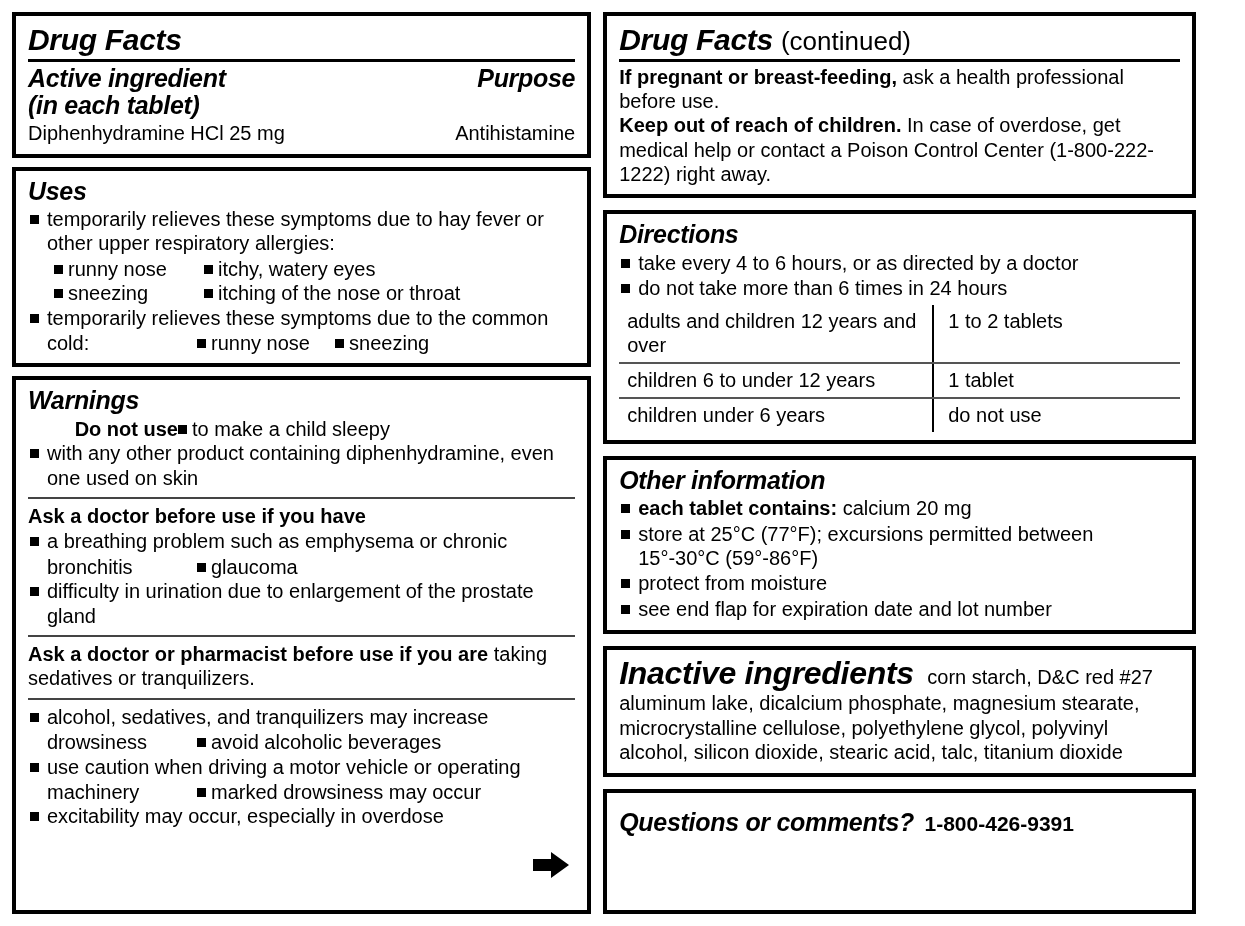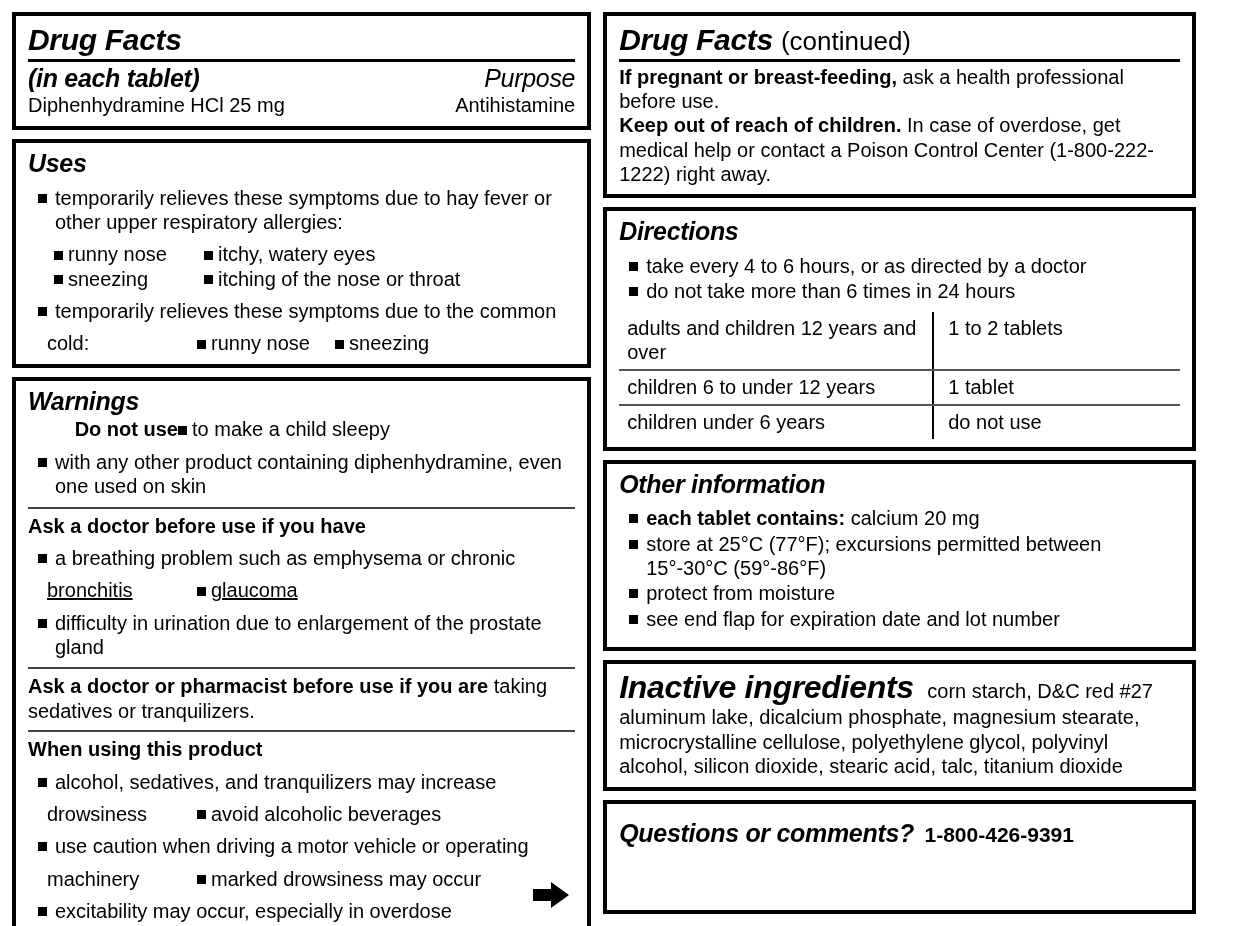--- a/index.html
+++ b/index.html
@@ -26,21 +26,21 @@
     gap: 12px;
     background: #ffffff;
   }
 
   .column {
     display: flex;
     flex-direction: column;
     gap: 9px;
   }
   .col-left  { width: 597px; }
-  .col-right { width: 611px; }
+  .col-right { width: 611px; gap: 12px; }
 
   
   .panel {
     border: 4px solid #000;
     background: #fff;
     box-sizing: border-box;
     padding: 6px 12px 8px 12px;
     position: relative;
   }
   .panel.grow { flex: 1 1 auto; }
@@ -98,40 +98,40 @@
     align-items: flex-start;
   }
   .ai-left {
     font-weight: bold;
     font-style: italic;
     font-size: 25px;
     line-height: 1.1;
     letter-spacing: -0.3px;
   }
   .ai-right {
-    font-weight: normal;
+    font-weight: bold;
     font-style: italic;
     font-size: 25px;
     line-height: 1.1;
     letter-spacing: -0.3px;
   }
   .ing-row {
     display: flex;
     justify-content: space-between;
     align-items: baseline;
     font-size: 20px;
     line-height: 1.25;
     margin-top: 1px;
     gap: 20px;
   }
 
   
   ul.bl {
     list-style: none;
-    margin: 8px;
+    margin: 0;
     padding: 0;
   }
   ul.bl > li {
     position: relative;
     padding-left: 19px;
     font-size: 20px;
     line-height: 1.22;
     margin: 0 0 1px 0;
   }
   ul.bl > li::before {
@@ -201,20 +201,21 @@
 
 <div class="label-sheet">
 
   <div class="column col-left">
 
     <div class="panel">
       <div class="df-title">Drug Facts</div>
       <hr class="rule-heavy">
       <div class="ai-row">
         <div class="ai-left">
+          <div>Active ingredient</div>
           <div>(in each tablet)</div>
         </div>
         <div class="ai-right">Purpose</div>
       </div>
       <div class="ing-row">
         <span>Diphenhydramine HCl 25 mg</span>
         <span>Antihistamine</span>
       </div>
     </div>
 
@@ -254,37 +255,36 @@
       <ul class="bl">
         <li>with any other product containing diphenhydramine, even one used on skin</li>
       </ul>
 
       <hr class="rule-thin">
 
       <div class="sub-head">Ask a doctor before use if you have</div>
       <ul class="bl">
         <li>a breathing problem such as emphysema or chronic</li>
       </ul>
-      <div class="pair" style="padding-left:19px;text-decoration:underline;">
+      <div class="pair" style="padding-left:19px;">
         <div class="c1">bronchitis</div>
         <div class="c2"><span class="sq"></span><span>glaucoma</span></div>
       </div>
       <ul class="bl">
         <li>difficulty in urination due to enlargement of the prostate gland</li>
       </ul>
 
       <hr class="rule-thin">
 
       <div class="body-txt">
         <span class="bold">Ask a doctor or pharmacist before use if you are</span><span> taking sedatives or tranquilizers.</span>
       </div>
 
       <hr class="rule-thin">
 
-      <div class="sub-head">When using this product</div>
       <ul class="bl">
         <li>alcohol, sedatives, and tranquilizers may increase</li>
       </ul>
       <div class="pair" style="padding-left:19px;">
         <div class="c1">drowsiness</div>
         <div class="c2"><span class="sq"></span><span>avoid alcoholic beverages</span></div>
       </div>
       <ul class="bl">
         <li>use caution when driving a motor vehicle or operating</li>
       </ul>

